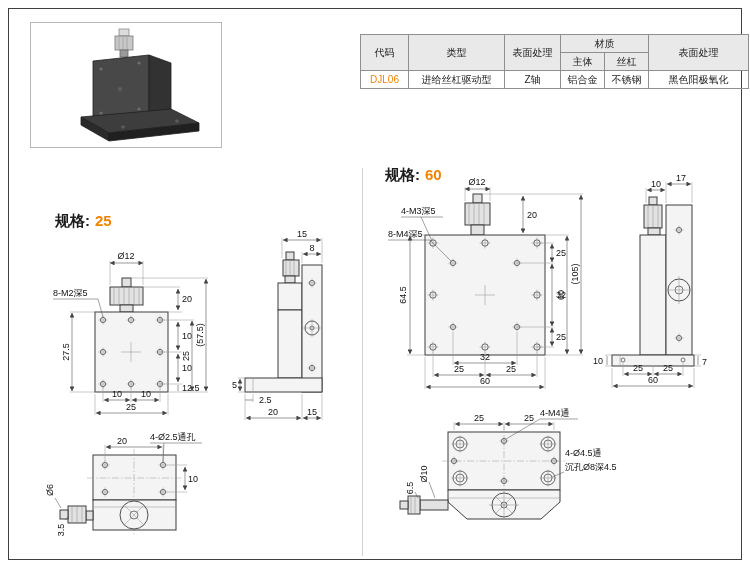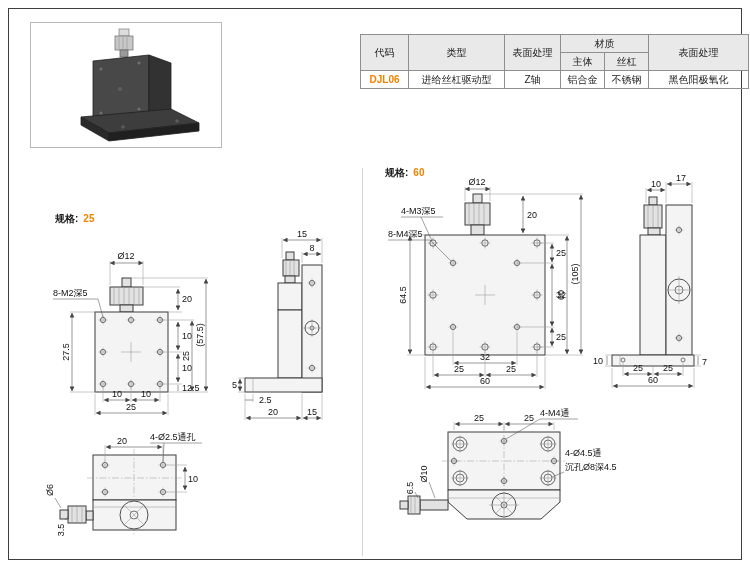--- a/index.html
+++ b/index.html
@@ -2,22 +2,22 @@
 <html><head>
 <meta charset="utf-8">
 <style>
   *{margin:0;padding:0;box-sizing:border-box}
   html,body{width:750px;height:568px;background:#fff;font-family:"Liberation Sans",sans-serif;position:relative;overflow:hidden}
   .page-border{position:absolute;left:8px;top:8px;width:734px;height:552px;border:1px solid #3f3f3f;pointer-events:none}
   .photo-box{position:absolute;left:30px;top:22px;width:192px;height:126px;border:1px solid #b8b8b8;background:#fff}
   table.spec-table{position:absolute;left:360px;top:34px;border-collapse:collapse;font-size:10px;color:#222;table-layout:fixed}
   table.spec-table th,table.spec-table td{border:1px solid #8f8f8f;text-align:center;padding:0 4px;height:18px;font-weight:normal;white-space:nowrap}
   table.spec-table th{background:#e9e9e9}
-  table.spec-table td.code{color:#f08300;font-weight:bold}
-  .spec-label{position:absolute;font-size:10px;font-weight:bold;color:#1c1c1c}
+  table.spec-table td.code{color:#f08300;font-weight:normal}
+  .spec-label{position:absolute;font-size:15px;font-weight:bold;color:#1c1c1c}
   .spec-label .val{color:#f08300;margin-left:5px}
   .divider{position:absolute;left:362px;top:168px;width:1px;height:388px;background:#d2d2d2}
   svg{position:absolute}
   svg text{font-size:9px;fill:#111;font-family:"Liberation Sans",sans-serif;text-anchor:middle}
   svg text.ts{text-anchor:start}
   svg text.te{text-anchor:end}
   .pl{fill:#f4f4f4;stroke:#3d3d3d;stroke-width:1}
   .pk{fill:#e2e2e2;stroke:#3d3d3d;stroke-width:1}
   .dl{stroke:#555;stroke-width:.6;fill:none}
   .el{stroke:#9a9a9a;stroke-width:.55;fill:none}

